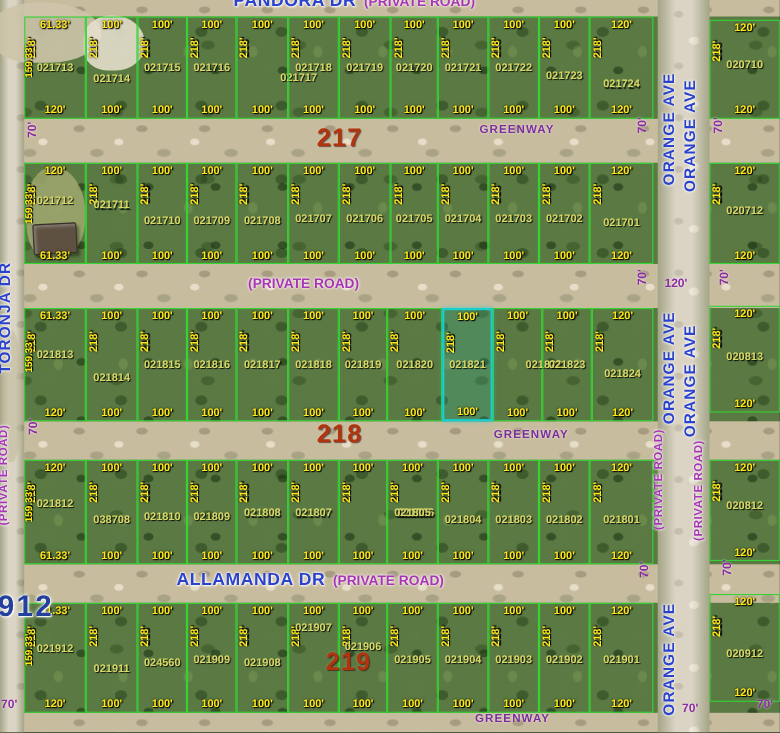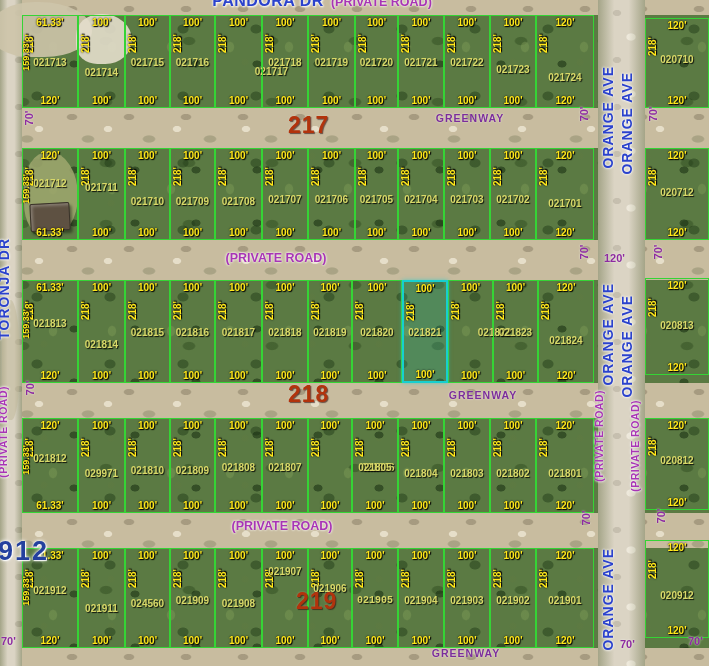--- a/index.html
+++ b/index.html
@@ -302,21 +302,21 @@
       <div class="dim dt">120'</div>
       <div class="dim db">61.33'</div>
       <div class="dim ds">218'</div>
       <div class="dim dl">159.33'</div>
       <div class="pid" style="top: 42%;">021812</div>
     </div>
     <div class="parcel" style="left: 78px; top: 418px; width: 47px; height: 95px;">
       <div class="dim dt">100'</div>
       <div class="dim db">100'</div>
       <div class="dim ds">218'</div>
-      <div class="pid" style="top: 58%;">029971</div>
+      <div class="pid" style="top: 58%;">038708</div>
     </div>
     <div class="parcel" style="left: 125px; top: 418px; width: 45px; height: 95px;">
       <div class="dim dt">100'</div>
       <div class="dim db">100'</div>
       <div class="dim ds">218'</div>
       <div class="pid" style="top: 55%;">021810</div>
     </div>
     <div class="parcel" style="left: 170px; top: 418px; width: 45px; height: 95px;">
       <div class="dim dt">100'</div>
       <div class="dim db">100'</div>
@@ -411,21 +411,21 @@
     <div class="parcel" style="left: 308px; top: 548px; width: 44px; height: 100px;">
       <div class="dim dt">100'</div>
       <div class="dim db">100'</div>
       <div class="dim ds">218'</div>
       <div class="pid" style="top: 40%;">021906</div>
     </div>
     <div class="parcel" style="left: 352px; top: 548px; width: 46px; height: 100px;">
       <div class="dim dt">100'</div>
       <div class="dim db">100'</div>
       <div class="dim ds">218'</div>
-      <div class="pid" style="top: 52%; font-family: Liberation Mono, monospace;">021905</div>
+      <div class="pid" style="top: 52%;">021905</div>
     </div>
     <div class="parcel" style="left: 398px; top: 548px; width: 46px; height: 100px;">
       <div class="dim dt">100'</div>
       <div class="dim db">100'</div>
       <div class="dim ds">218'</div>
       <div class="pid" style="top: 52%;">021904</div>
     </div>
     <div class="parcel" style="left: 444px; top: 548px; width: 46px; height: 100px;">
       <div class="dim dt">100'</div>
       <div class="dim db">100'</div>
@@ -475,20 +475,21 @@
       <div class="pid" style="top: 56%;">020912</div>
     </div>
     <div class="hstreet" style="left: 322px; top: -8px;">
       <div class="sname" style="display: inline;">PANDORA DR</div>
       <div class="ssuffix" style="display: inline;">(PRIVATE ROAD)</div>
     </div>
     <div class="hstreet" style="left: 276px; top: 251px;">
       <div class="ssuffix" style="display: inline;">(PRIVATE ROAD)</div>
     </div>
     <div class="hstreet" style="left: 282px; top: 519px;">
+      <div class="sname" style="display: inline;">ALLAMANDA DR</div>
       <div class="ssuffix" style="display: inline;">(PRIVATE ROAD)</div>
     </div>
     <div class="vlabel" style="left: -4px; top: 238px;">TORONJA DR</div>
     <div class="vlabel pr" style="left: -3px; top: 386px;">(PRIVATE ROAD)</div>
     <div class="vlabel" style="left: 600px; top: 66px;">ORANGE AVE</div>
     <div class="vlabel" style="left: 619px; top: 72px;">ORANGE AVE</div>
     <div class="vlabel" style="left: 600px; top: 283px;">ORANGE AVE</div>
     <div class="vlabel" style="left: 619px; top: 295px;">ORANGE AVE</div>
     <div class="vlabel" style="left: 600px; top: 548px;">ORANGE AVE</div>
     <div class="vlabel pr" style="left: 593px; top: 390px;">(PRIVATE ROAD)</div>

